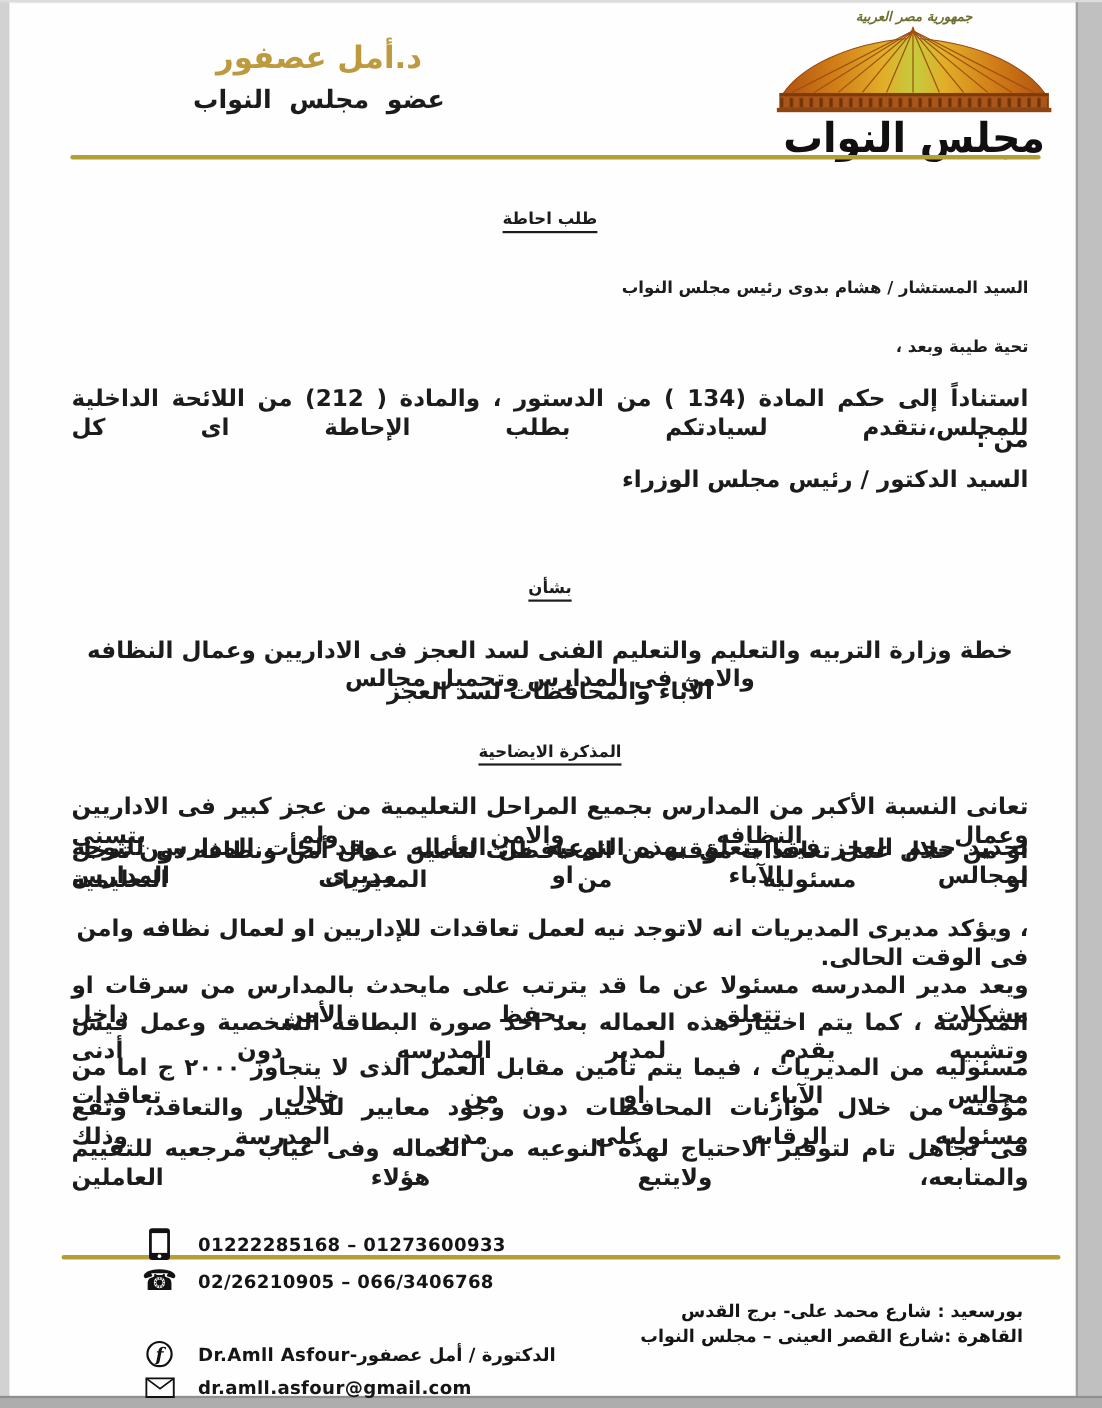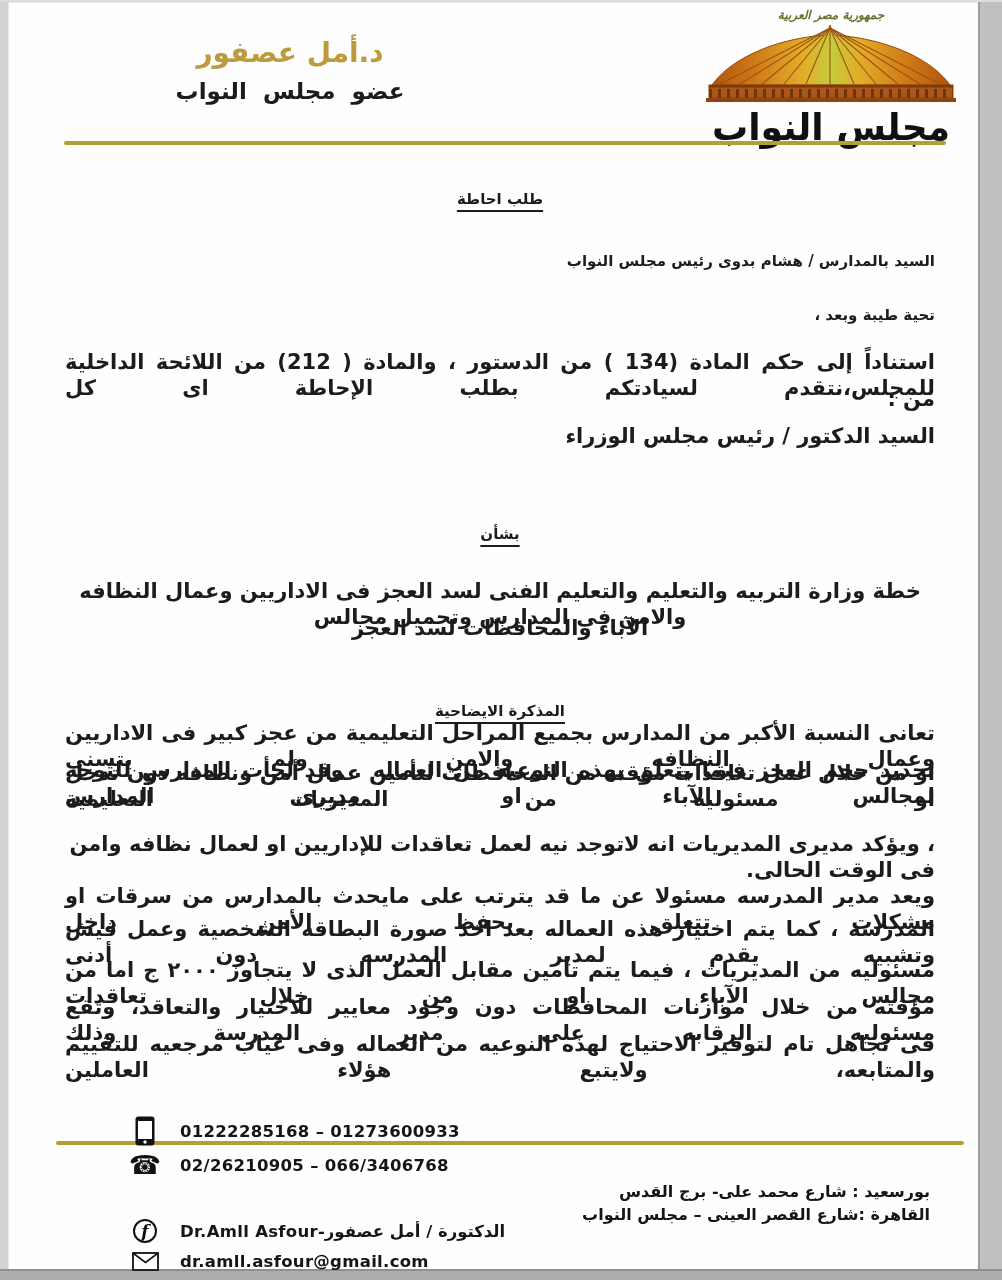--- a/index.html
+++ b/index.html
@@ -92,33 +92,33 @@
       <rect x="3" y="63" width="244" height="2.5" fill="#7c3b08"></rect>
       <rect x="0" y="76" width="250" height="4" fill="#8e4510"></rect>
     </svg>
     <div class="logo-callig">مجلس النواب</div>
   </div>
 
   <div class="rule" style="left:64px;right:56px;top:141px;"></div>
 
   <div class="line center big und" style="top:186px;">طلب احاطة</div>
 
-  <div class="line big" style="top:248px;">السيد بالمدارس / هشام بدوى رئيس مجلس النواب</div>
+  <div class="line big" style="top:248px;">السيد المستشار / هشام بدوى رئيس مجلس النواب</div>
   <div class="line big" style="top:302px;">تحية طيبة وبعد ،</div>
 
   <div class="line just" style="top:349px;">استناداً إلى حكم المادة (134 ) من الدستور ، والمادة ( 212) من اللائحة الداخلية للمجلس،نتقدم لسيادتكم بطلب الإحاطة اى كل</div>
   <div class="line" style="top:386px;">من :</div>
 
   <div class="line" style="top:423px;">السيد الدكتور / رئيس مجلس الوزراء</div>
 
   <div class="line center big und" style="top:521px;">بشأن</div>
   <div class="line center" style="top:578px;">خطة وزارة التربيه والتعليم والتعليم الفنى لسد العجز فى الاداريين وعمال النظافه والامن فى المدارس وتحميل مجالس</div>
   <div class="line center" style="top:615px;">الآباء والمحافظات لسد العجز</div>
 
-  <div class="line center big und" style="top:698px;">المذكرة الايضاحية</div>
+  <div class="line center big und" style="top:670px;">المذكرة الايضاحية</div>
 
   <div class="line just" style="top:720px;">تعانى النسبة الأكبر من المدارس بجميع المراحل التعليمية من عجز كبير فى الاداريين وعمال النظافه والامن ولم يتسنى</div>
   <div class="line just" style="top:757px;">تحديد حجم العجز  فيما يتعلق بهذه النوعيه من العماله . وقد لجأت المدارس للتوجه لمجالس الآباء او مديرى المدارس</div>
   <div class="line just" style="top:760px;">او من خلال عمل تعاقدات مؤقته من المحافظات لتأمين عمال أمن ونظافه دون تدخل او مسئوليه من المديريات التعليمية</div>
   <div class="line" style="top:831px;">، ويؤكد مديرى المديريات انه لاتوجد نيه لعمل تعاقدات  للإداريين او لعمال نظافه وامن فى الوقت الحالى.</div>
 
   <div class="line just" style="top:883px;">ويعد مدير المدرسه مسئولا عن ما قد يترتب على مايحدث بالمدارس من سرقات او مشكلات تتعلق بحفظ الأمن داخل</div>
   <div class="line just" style="top:916px;">المدرسه ، كما يتم اختيار هذه العماله بعد اخذ صورة البطاقه الشخصية وعمل فيش وتشبيه يقدم لمدير المدرسه دون أدنى</div>
   <div class="line just" style="top:957px;">مسئوليه من المديريات ، فيما يتم تأمين مقابل العمل الذى لا يتجاوز ٢٠٠٠ ج اما من مجالس الآباء او من خلال تعاقدات</div>
   <div class="line just" style="top:994px;">مؤقته من خلال موازنات المحافظات دون وجود معايير للاختيار والتعاقد، وتقع مسئوليه الرقابه على مدير المدرسة وذلك</div>

